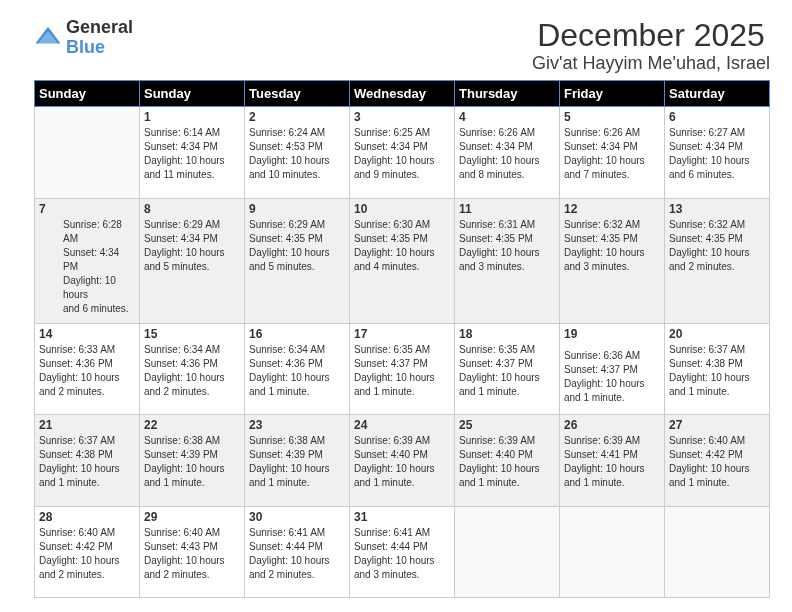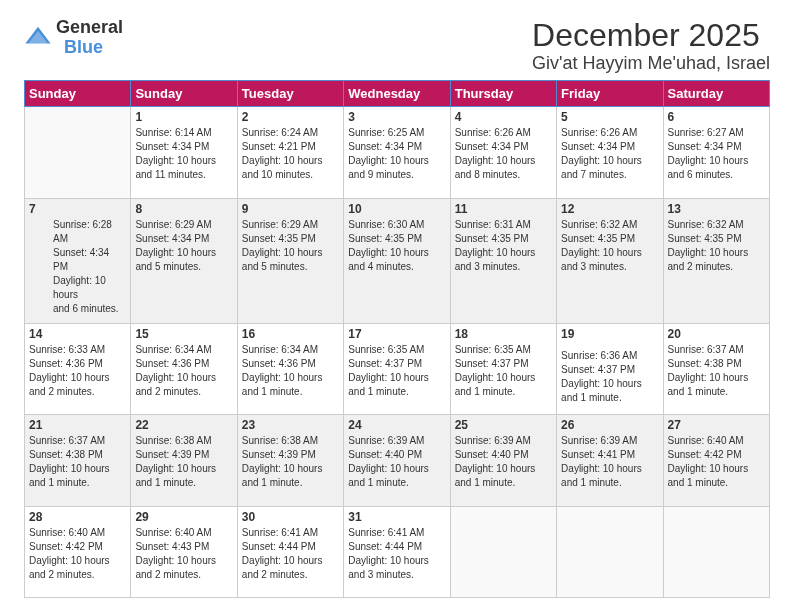--- a/index.html
+++ b/index.html
@@ -6,21 +6,21 @@
     body {
       font-family: Arial, sans-serif;
       background: #fff;
       width: 792px;
       height: 612px;
       overflow: hidden;
     }
     .page {
       width: 792px;
       height: 612px;
-      padding: 18px 22px 14px 24px;
+      padding: 18px 22px 14px 34px;
       display: flex;
       flex-direction: column;
     }
     .header {
       display: flex;
       justify-content: space-between;
       align-items: flex-start;
       margin-bottom: 6px;
     }
     .logo {
@@ -35,47 +35,46 @@
     }
     .logo-general {
       font-size: 18px;
       font-weight: bold;
       color: #333;
     }
     .logo-blue {
       font-size: 18px;
       font-weight: bold;
       color: #4a90d9;
-      margin-left: 8px;
     }
     .logo-icon {
       width: 28px;
       height: 28px;
     }
     .title-block {
-      text-align: left;
+      text-align: center;
     }
     .main-title {
       font-size: 32px;
       font-weight: normal;
       color: #333;
       line-height: 1.1;
     }
     .subtitle {
       font-size: 18px;
       color: #404040;
     }
     .calendar {
       flex: 1;
       border-collapse: collapse;
       width: 100%;
       table-layout: fixed;
     }
     .calendar thead tr th {
-      background: #be185d;
+      background: #000000;
       color: #fff;
       font-size: 13px;
       font-weight: bold;
       padding: 5px 4px;
       text-align: left;
       border: 1px solid #5588cc;
     }
     .calendar tbody tr td {
       border: 1px solid #ccc;
       vertical-align: top;
@@ -140,21 +139,21 @@
           <td>
             <div class="day-num">1</div>
             <div class="day-info" style="white-space: pre-line;">Sunrise: 6:14 AM
 Sunset: 4:34 PM
 Daylight: 10 hours
 and 11 minutes.</div>
           </td>
           <td>
             <div class="day-num">2</div>
             <div class="day-info" style="white-space: pre-line;">Sunrise: 6:24 AM
-Sunset: 4:21 PM
+Sunset: 4:53 PM
 Daylight: 10 hours
 and 10 minutes.</div>
           </td>
           <td>
             <div class="day-num">3</div>
             <div class="day-info" style="white-space: pre-line;">Sunrise: 6:25 AM
 Sunset: 4:34 PM
 Daylight: 10 hours
 and 9 minutes.</div>
           </td>

